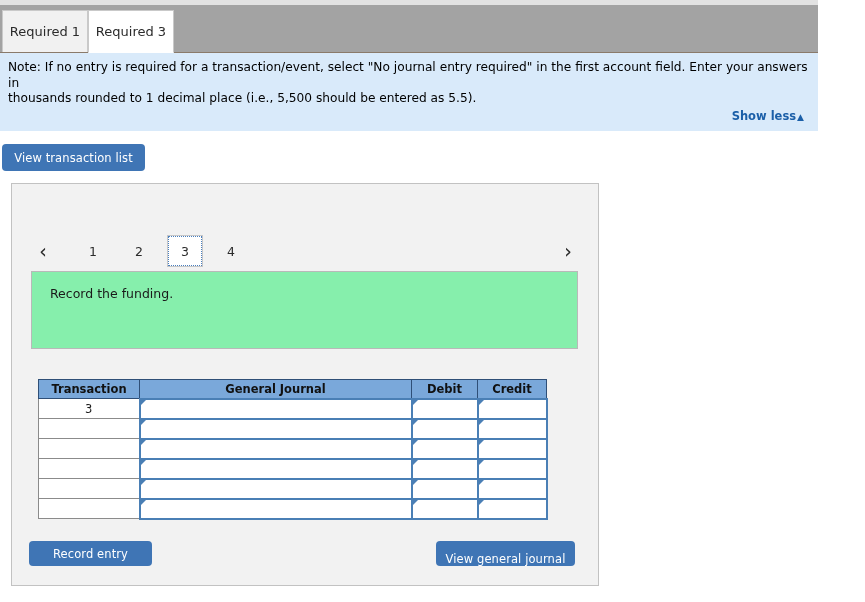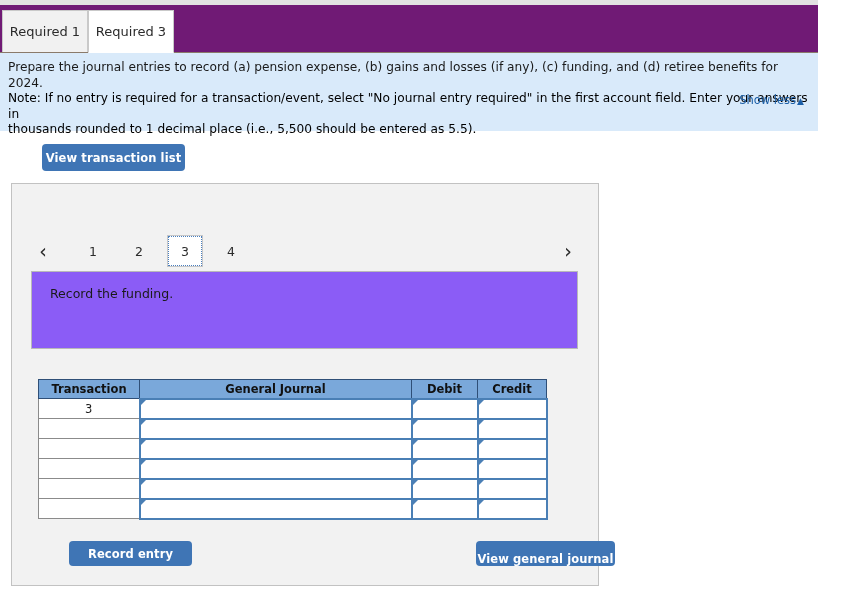--- a/index.html
+++ b/index.html
@@ -15,21 +15,21 @@
   .top-strip {
     position: absolute; left: 0; top: 0;
     width: 818px; height: 5px;
     background: #e2e2e2;
   }
 
   
   .tab-bar {
     position: absolute; left: 0; top: 5px;
     width: 818px; height: 48px;
-    background: #701a75;
+    background: #a3a3a3;
   }
   .tab {
     position: absolute; top: 5px;
     height: 43px;
     display: flex; align-items: center; justify-content: center;
     font-size: 13px; color: #2b2b2b;
     border: 1px solid #c9c9c9;
     background: #f1f1f1;
     cursor: pointer;
     white-space: nowrap;
@@ -54,39 +54,38 @@
     background: #d9eafa;
     padding: 7px 10px 0 8px;
   }
   .instr-line {
     font-size: 12.2px;
     line-height: 15.5px;
     color: #1a1a1a;
   }
   .instr-line.red { color: #000000; }
   .show-less {
-    position: absolute; right: 14px; top: 40px;
-    font-size: 11.5px; font-weight: normal;
+    position: absolute; right: 14px; top: 56px;
+    font-size: 11.5px; font-weight: bold;
     color: #1b5fa8; cursor: pointer;
     white-space: nowrap;
     text-align: center;
   }
   .show-less .caret { font-size: 9px; margin-left: 1px; }
 
   
   .btn-blue {
     background: #3f75b5;
     color: #ffffff;
     font-size: 11.5px;
-    font-weight: bold;
+    font-weight: normal;
     border: none;
     display: flex; align-items: center; justify-content: center;
     cursor: pointer;
     letter-spacing: 0.1px;
-    margin-left: 40px;
   }
   #view-transaction-list {
     position: absolute; left: 2px; top: 144px;
     width: 143px; height: 27px;
     border-radius: 4px;
   }
 
   
   .worksheet {
     position: absolute; left: 11px; top: 183px;
@@ -122,21 +121,21 @@
   }
   #pgn0 { left: 64px; }
   #pgn1 { left: 110px; }
   #pgn2 { left: 156px; }
   #pgn3 { left: 202px; }
 
   
   .desc-box {
     position: absolute; left: 19px; top: 87px;
     width: 547px; height: 78px;
-    background: #8b5cf6;
+    background: #86efac;
     border: 1px solid #b9b9b9;
     padding: 14px 0 0 18px;
     font-size: 12.5px; color: #1a1a1a;
   }
 
   .note-red {
     position: absolute; left: 19px; top: 170px;
     font-size: 10.5px; font-weight: bold; color: #c0392b;
   }
 
@@ -203,21 +202,20 @@
   <div class="tab" id="tab0">
     <span>Required 1</span>
   </div>
   <div class="tab active" id="tab1">
     <span>Required 3</span>
   </div>
 </div>
 <div class="tab-underline"></div>
 
 <div class="instructions">
-  <div class="instr-line">Prepare the journal entries to record (a) pension expense, (b) gains and losses (if any), (c) funding, and (d) retiree benefits for 2024.</div>
   <div class="instr-line red">Note: If no entry is required for a transaction/event, select "No journal entry required" in the first account field. Enter your answers in</div>
   <div class="instr-line red">thousands rounded to 1 decimal place (i.e., 5,500 should be entered as 5.5).</div>
   <div class="show-less">
     <span>Show less</span><span class="caret">▲</span>
   </div>
 </div>
 
 <div class="btn-blue" id="view-transaction-list">
   <span>View transaction list</span>
 </div>

